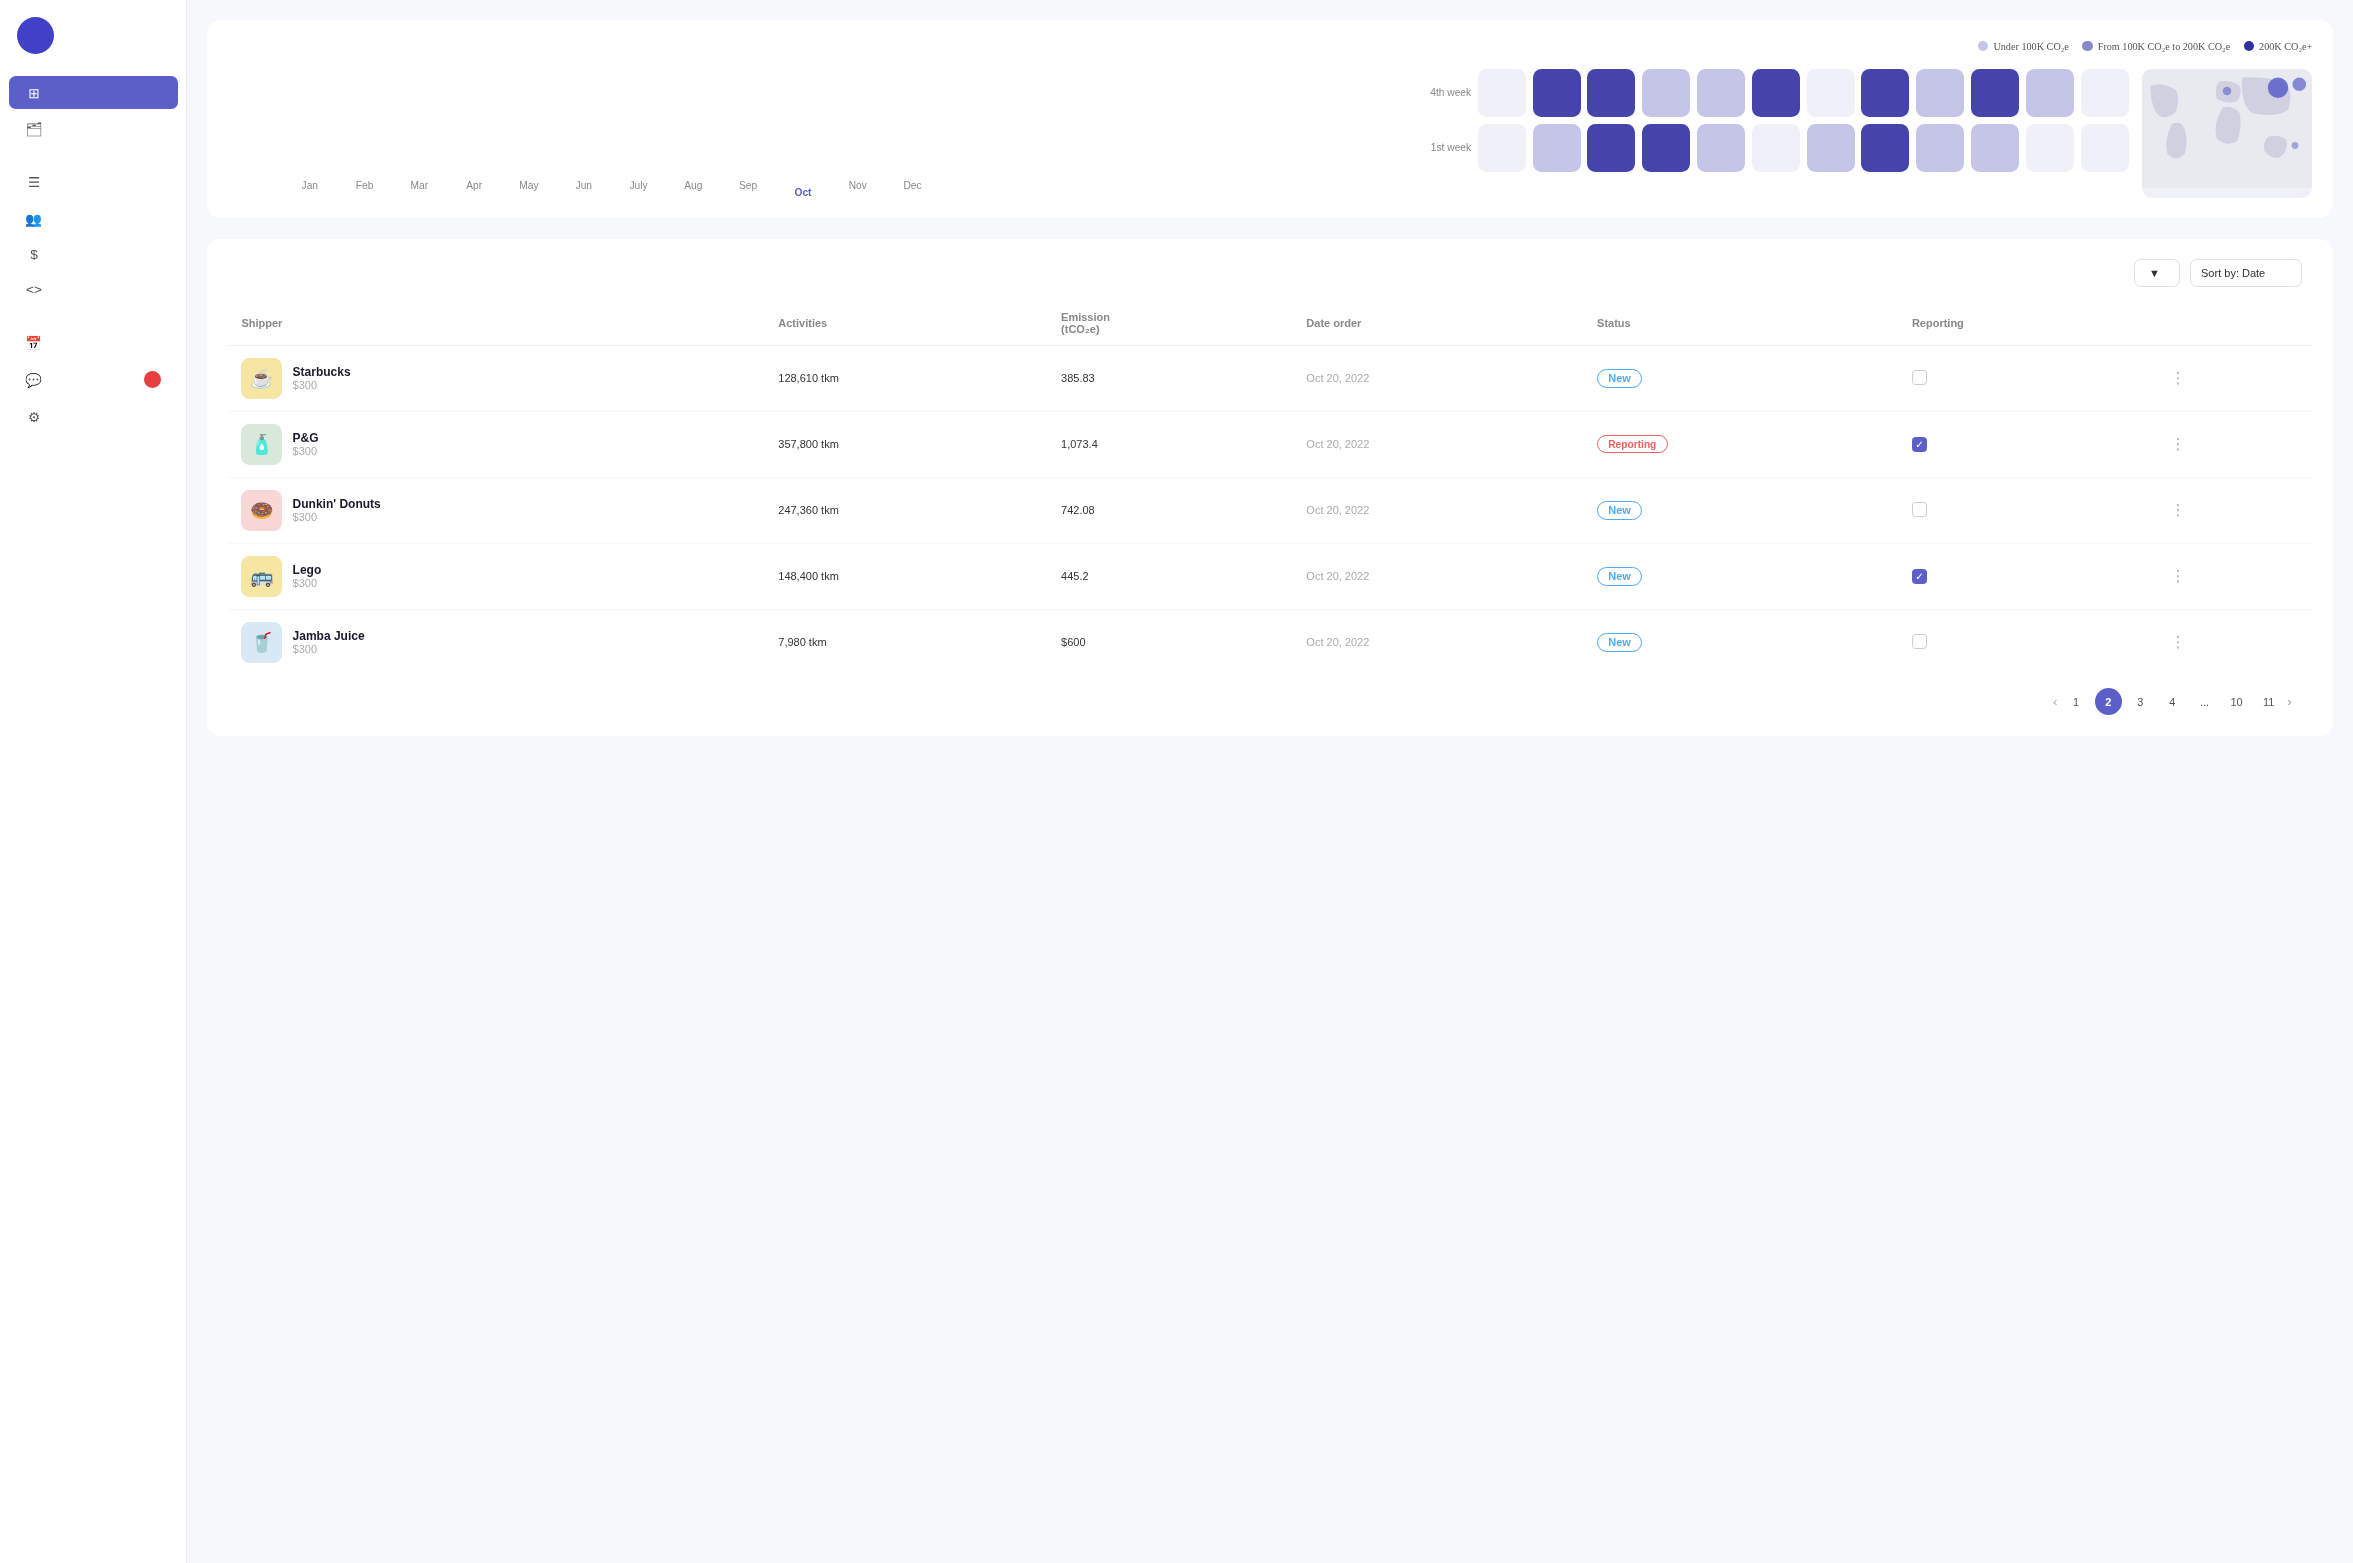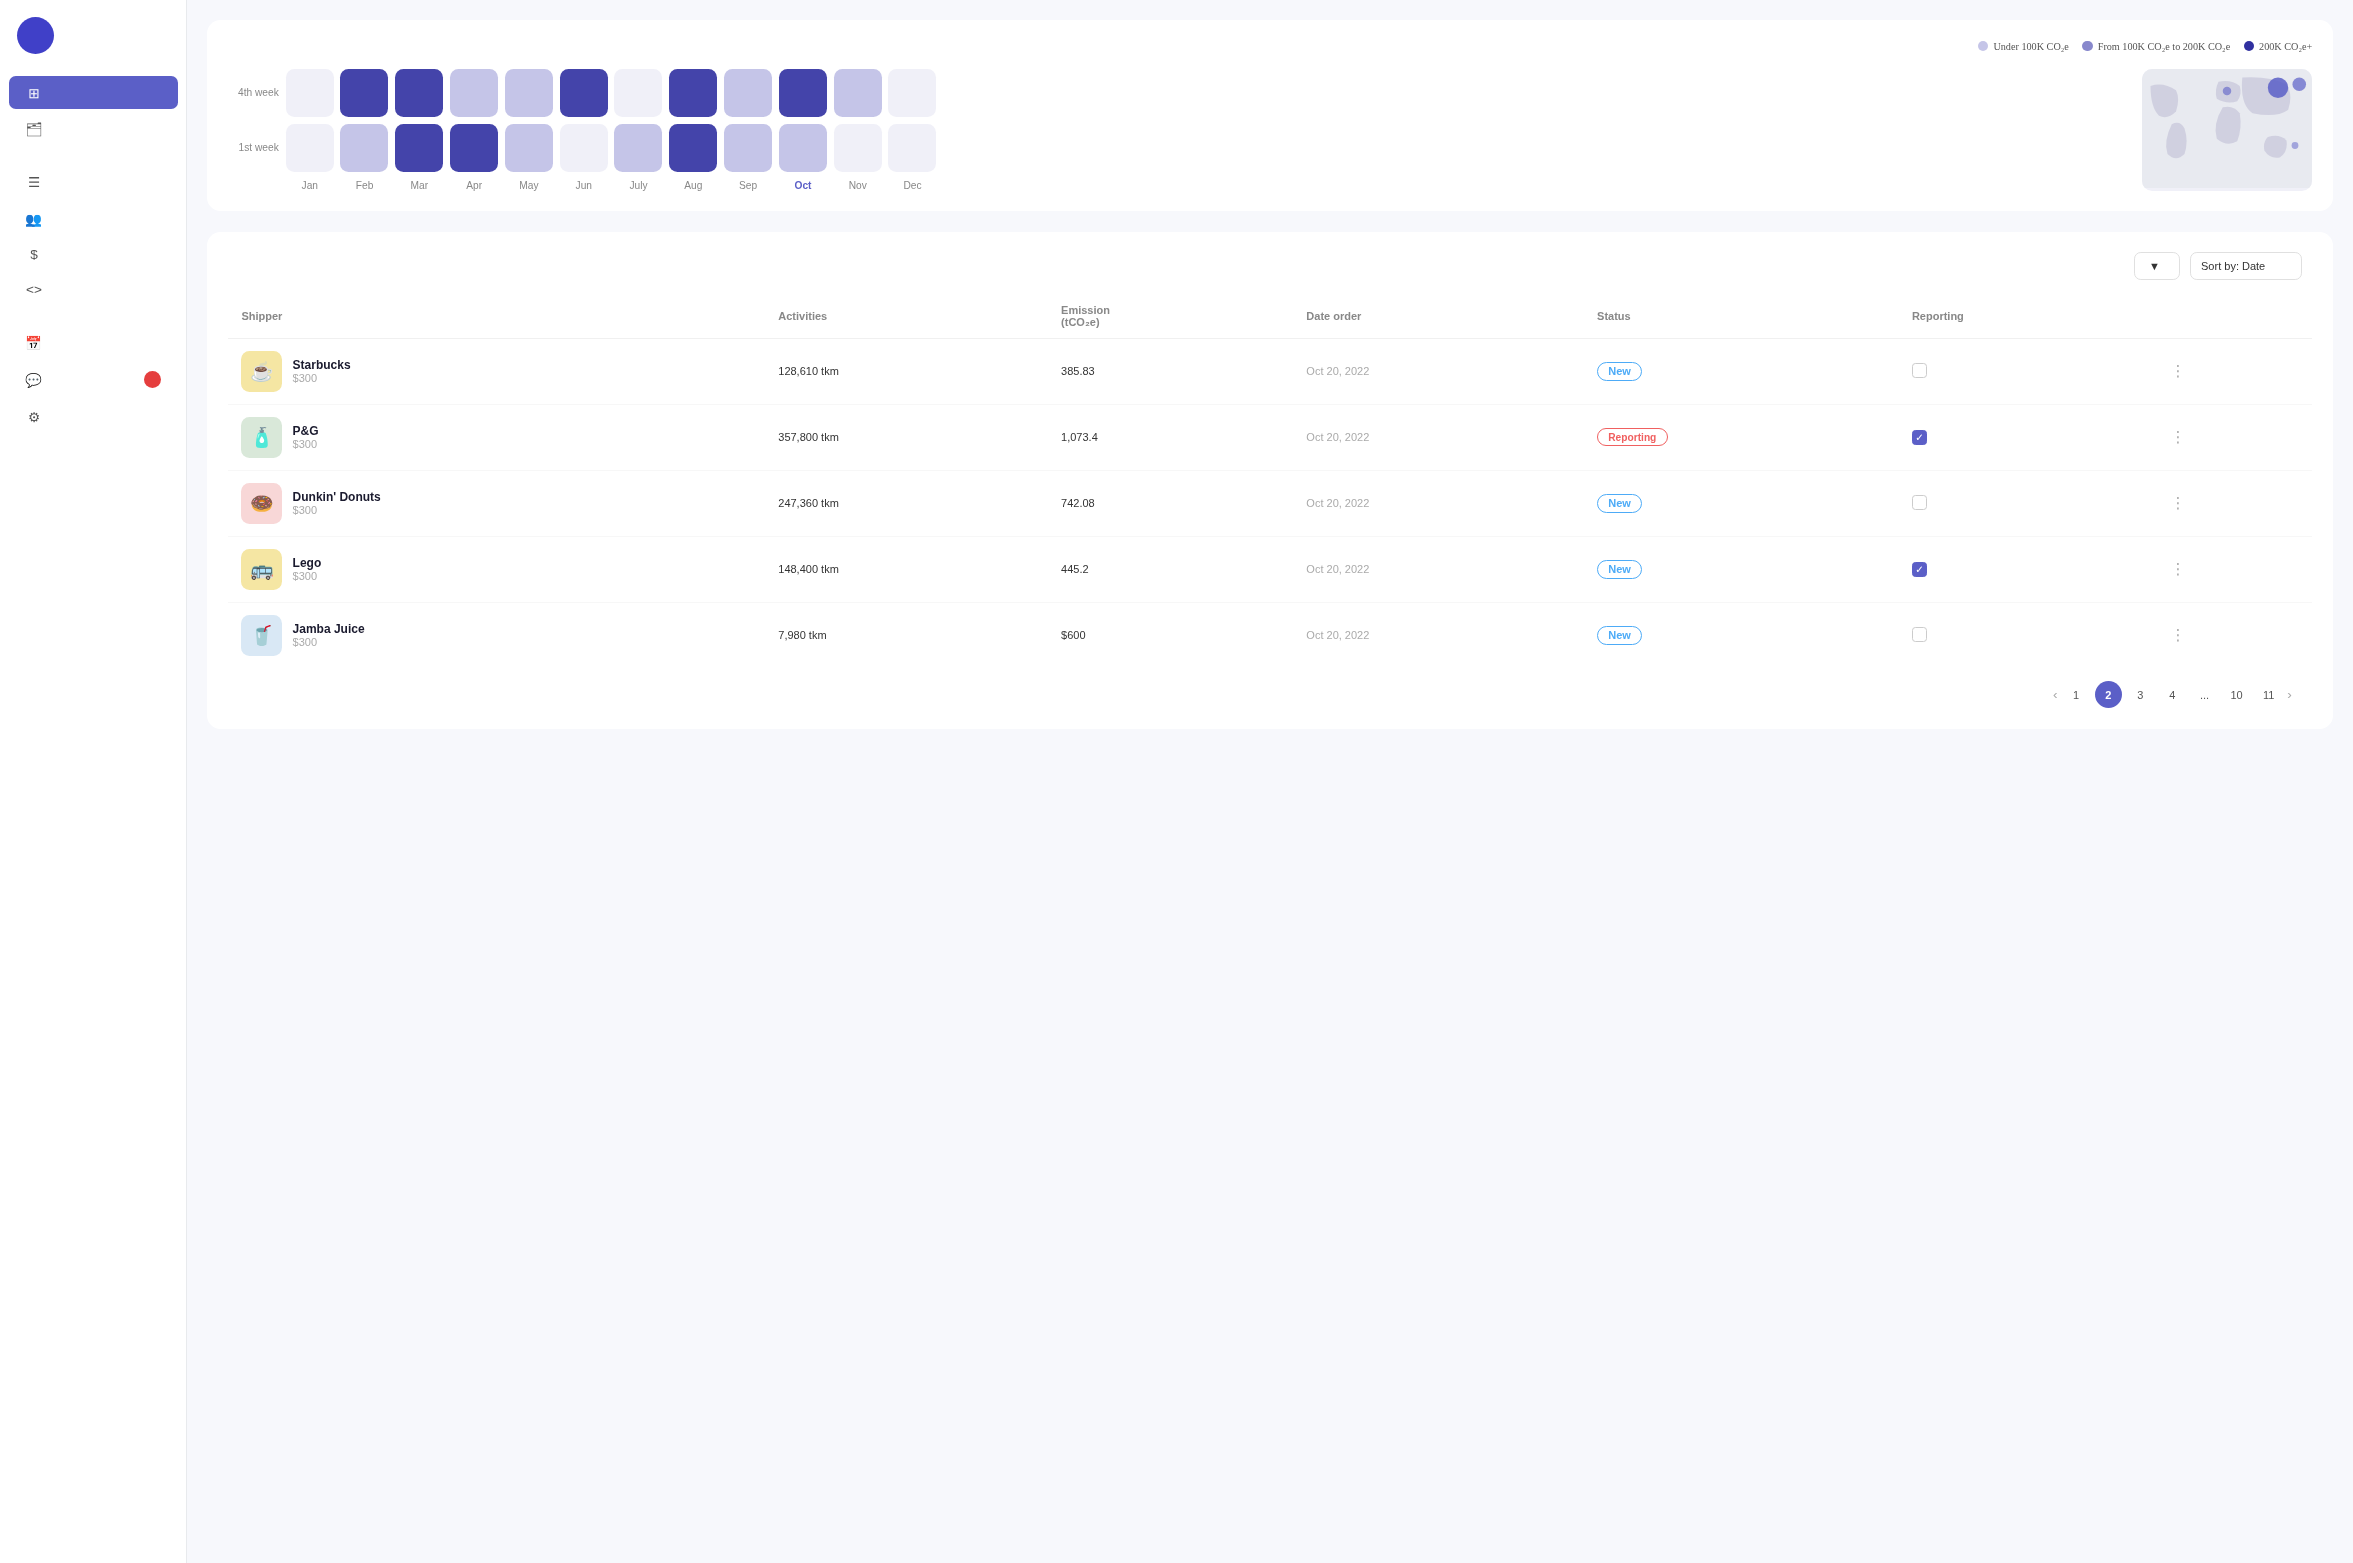--- a/index.html
+++ b/index.html
@@ -81,32 +81,32 @@
     }
     .panel-title { font-size: 13.6px; font-weight: 700; color: #1a1a2e; }
 
     .legend { display: flex; align-items: center; gap: 13.6px; font-size: 10.2px; color: #555; }
     .legend-item { display: flex; align-items: center; gap: 5.1px; }
     .legend-dot { width: 10.2px; height: 10.2px; border-radius: 50%; }
 
     
     .heatmap-container { display: flex; gap: 13.6px; }
     .heatmap-grid { flex: 1; }
-    .heatmap-rows { display: flex; flex-direction: column; gap: 6.8px; }
+    .heatmap-rows { display: flex; flex-direction: column; gap: 6.8px; align-items: flex-end; }
     .heatmap-row { display: flex; align-items: center; gap: 6.8px; }
     .row-label { font-size: 10.2px; color: #888; width: 51px; text-align: right; flex-shrink: 0; }
     .heatmap-cells { display: flex; gap: 6.8px; flex: 1; }
     .heatmap-cell {
       width: 48px; height: 48px;
       border-radius: 8.5px;
       flex-shrink: 0;
     }
     .col-labels { display: flex; gap: 6.8px; padding-left: 58px; margin-top: 8.5px; }
     .col-label { width: 48px; text-align: center; font-size: 10.2px; color: #888; flex-shrink: 0; }
-    .col-label.active { color: #5b5fc7; font-weight: 700; }
+    .col-label.active { color: #5b5fc7; font-weight: 700; margin-top: 7px; }
 
     
     .map-area {
       width: 170px; min-width: 153px;
       background: #f0f0f8;
       border-radius: 10.2px;
       overflow: hidden;
       position: relative;
     }
 

